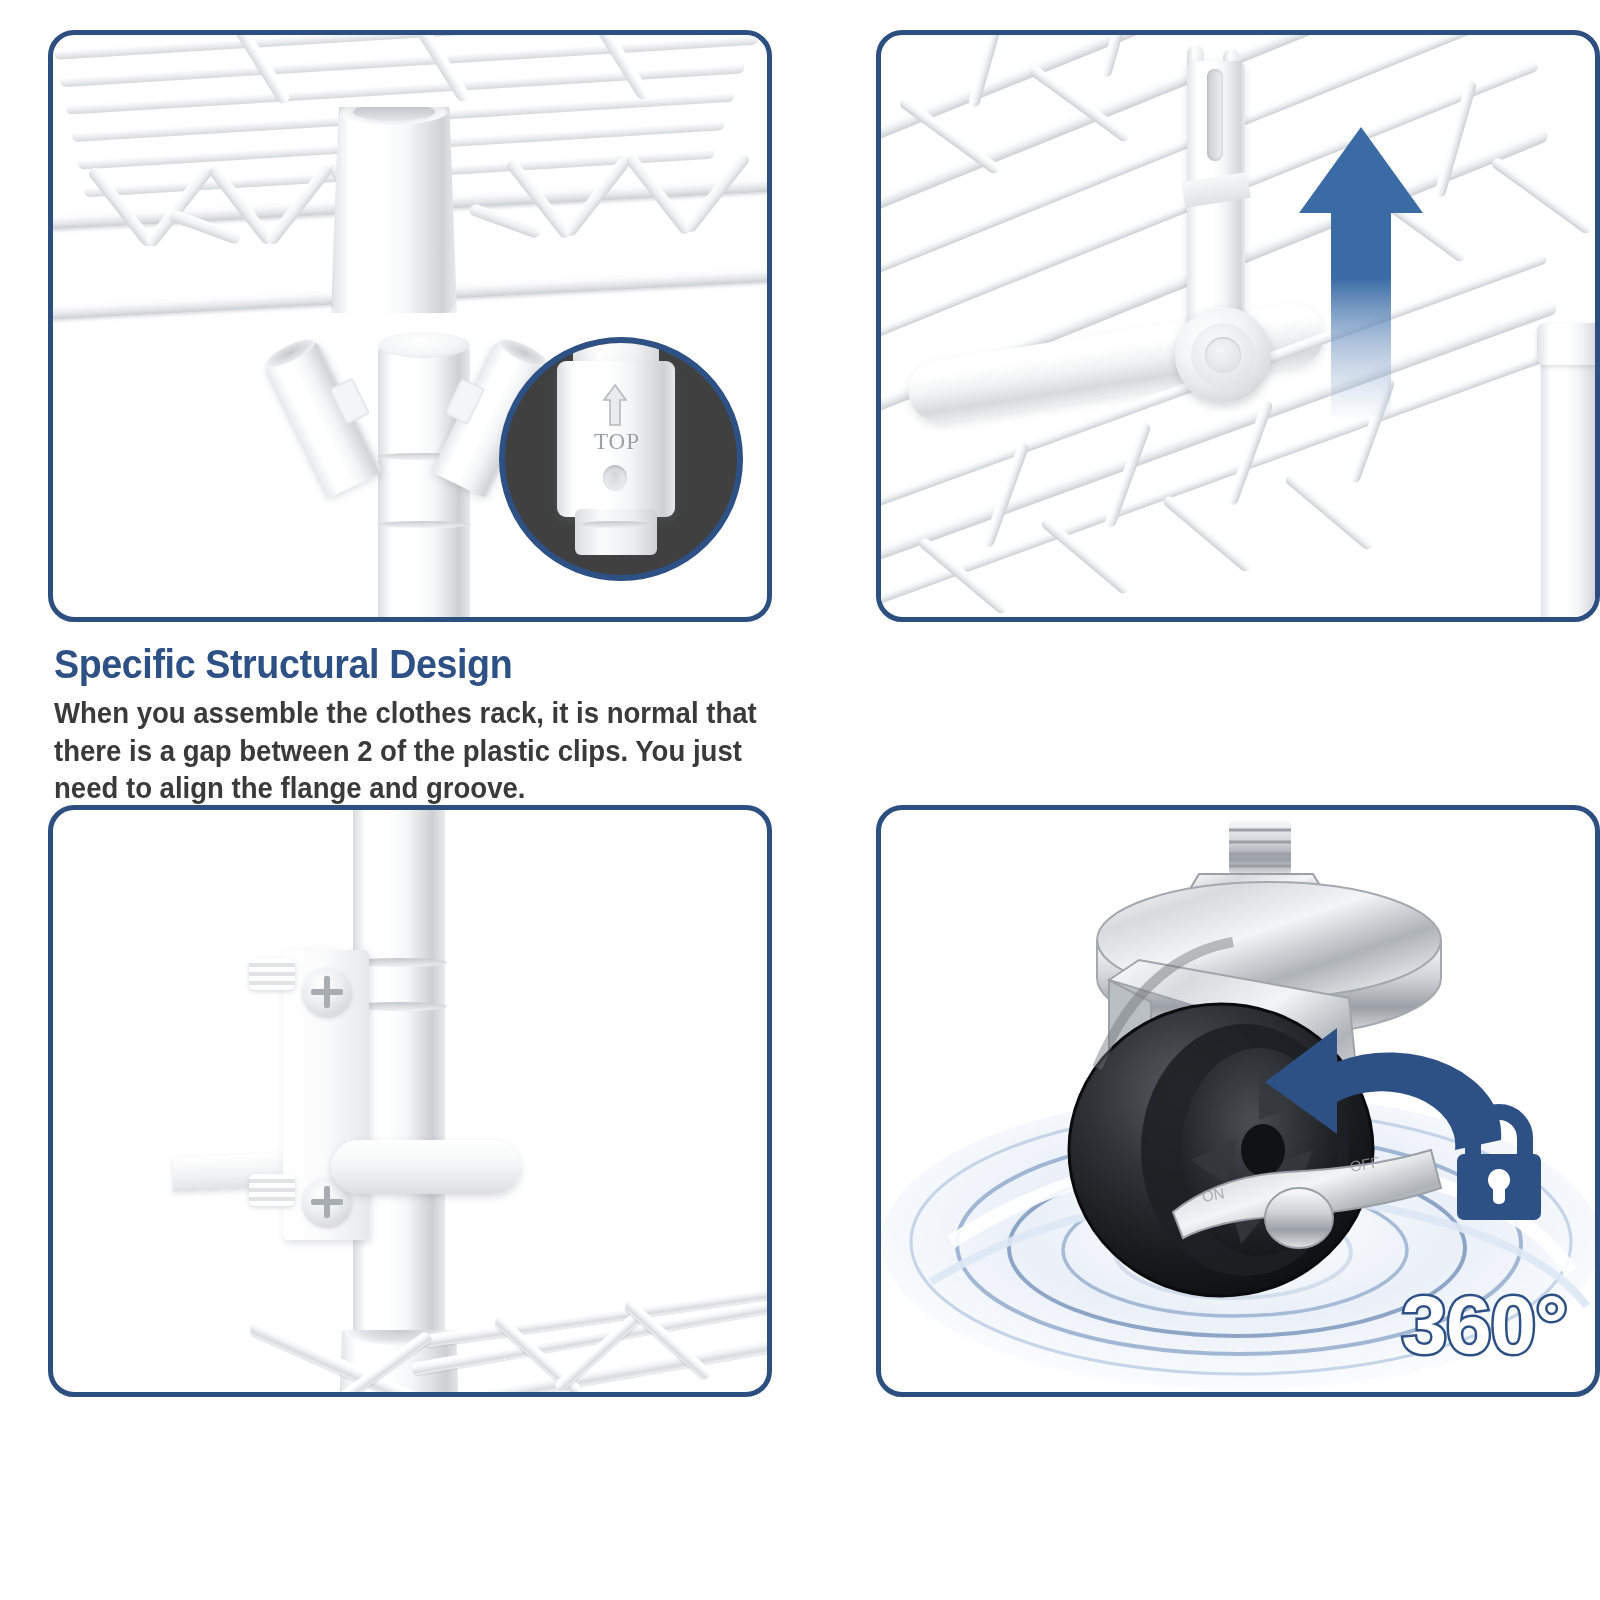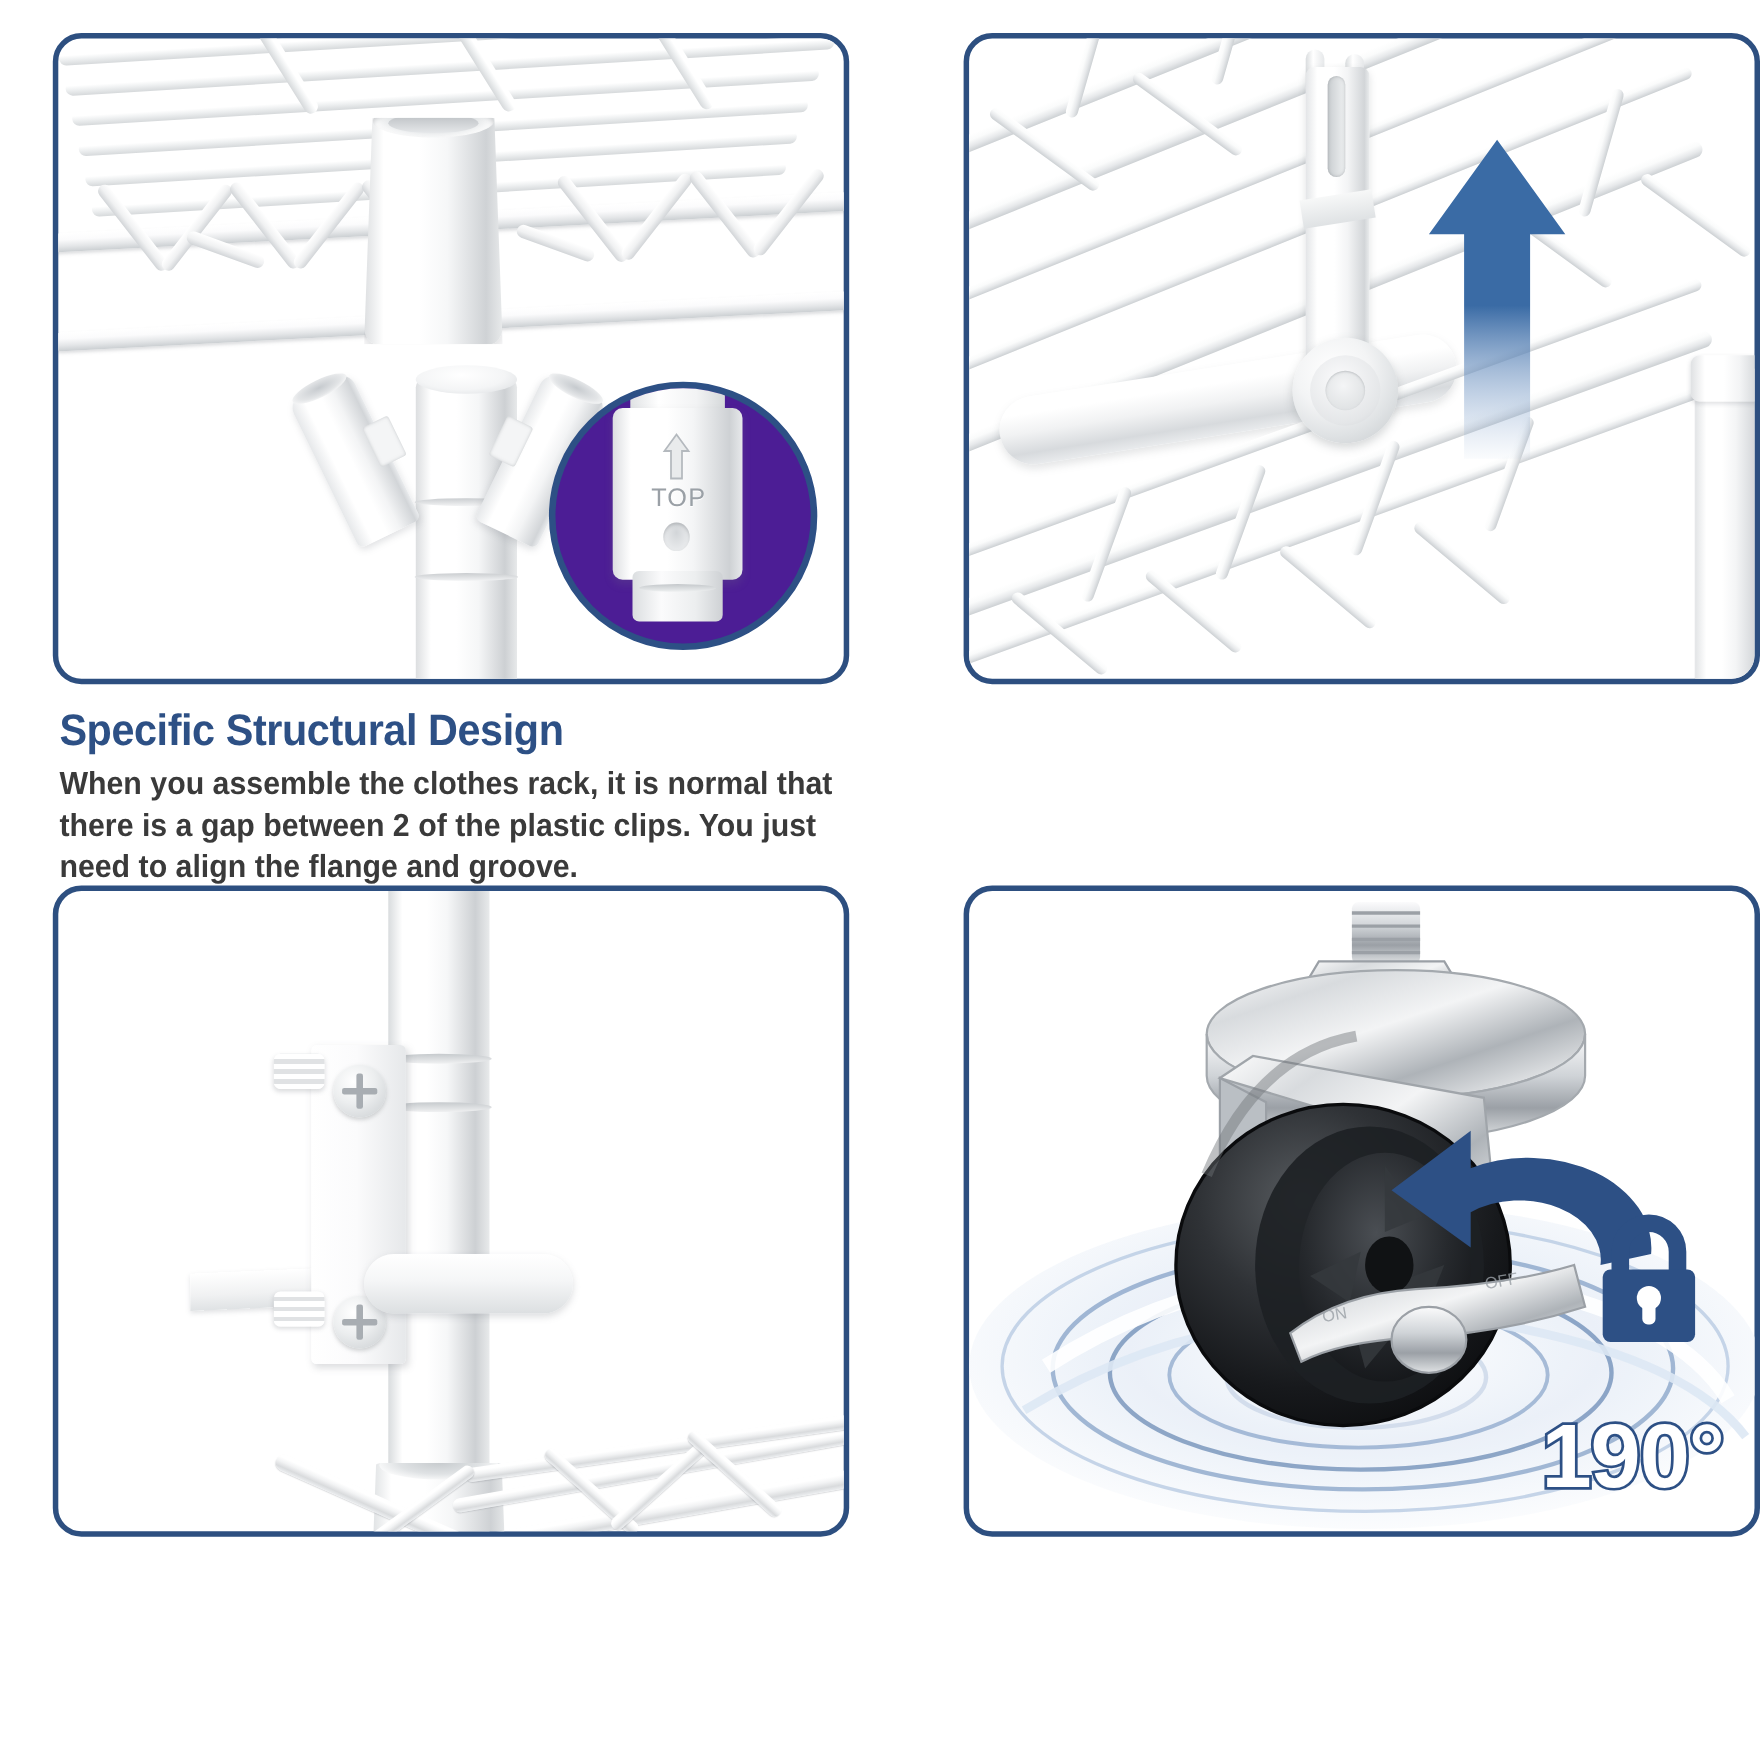--- a/index.html
+++ b/index.html
@@ -131,25 +131,26 @@
     background:radial-gradient(ellipse at 50% 45%,#c6cace 0%,#e3e5e7 55%,#ffffff 85%);
   }
   .clip .tab{
     position:absolute;width:26px;height:40px;background:#f4f5f6;
     box-shadow:inset 0 0 3px rgba(150,155,160,.5);
   }
   .clip.l .tab{right:-14px;top:52px;border-radius:3px;}
   .clip.r .tab{left:-14px;top:52px;border-radius:3px;}
 
   .detail-circle{
-    position:absolute;right:24px;bottom:26px;
+    position:absolute;right:24px;bottom:36px;
     width:232px;height:232px;border-radius:50%;
     border:6px solid #2d5085;
-    background:#4c1d95;
+    background:#404040;
     overflow:hidden;
+    font-family:Liberation Serif, serif;
   }
   .dc-sleeve{
     position:absolute;left:52px;top:18px;width:118px;height:156px;border-radius:9px;
     background:linear-gradient(to right,#dcdee1 0%,#ffffff 14%,#ffffff 42%,#f4f5f6 62%,#ced1d4 90%,#e7e9eb 100%);
     box-shadow:0 4px 8px rgba(120,125,130,.18);
   }
   .dc-top{
     position:absolute;left:68px;top:-12px;width:86px;height:42px;border-radius:6px;
     background:linear-gradient(to right,#e0e2e4,#ffffff 30%,#f2f3f4 70%,#d5d8da);
   }
@@ -569,19 +570,19 @@
           <path d="M242 150 A112 82 0 0 0 78 72 L78 38 L6 92 L78 144 L78 112 A74 54 0 0 1 196 160 Z" fill="#2d5085"></path>
         </svg>
 
         <svg class="lockicon" viewBox="0 0 104 122">
           <path d="M26 54 V36 a26 26 0 0 1 52 0 V54" fill="none" stroke="#2d5085" stroke-width="16"></path>
           <rect x="10" y="52" width="84" height="66" rx="7" fill="#2d5085"></rect>
           <circle cx="52" cy="78" r="11" fill="#ffffff"></circle>
           <rect x="46" y="80" width="12" height="22" rx="5" fill="#ffffff"></rect>
         </svg>
 
-        <div class="badge360">190°</div>
+        <div class="badge360">360°</div>
       </div>
 
     </div>
 
   </div>
 </div>
 
 </body></html>

